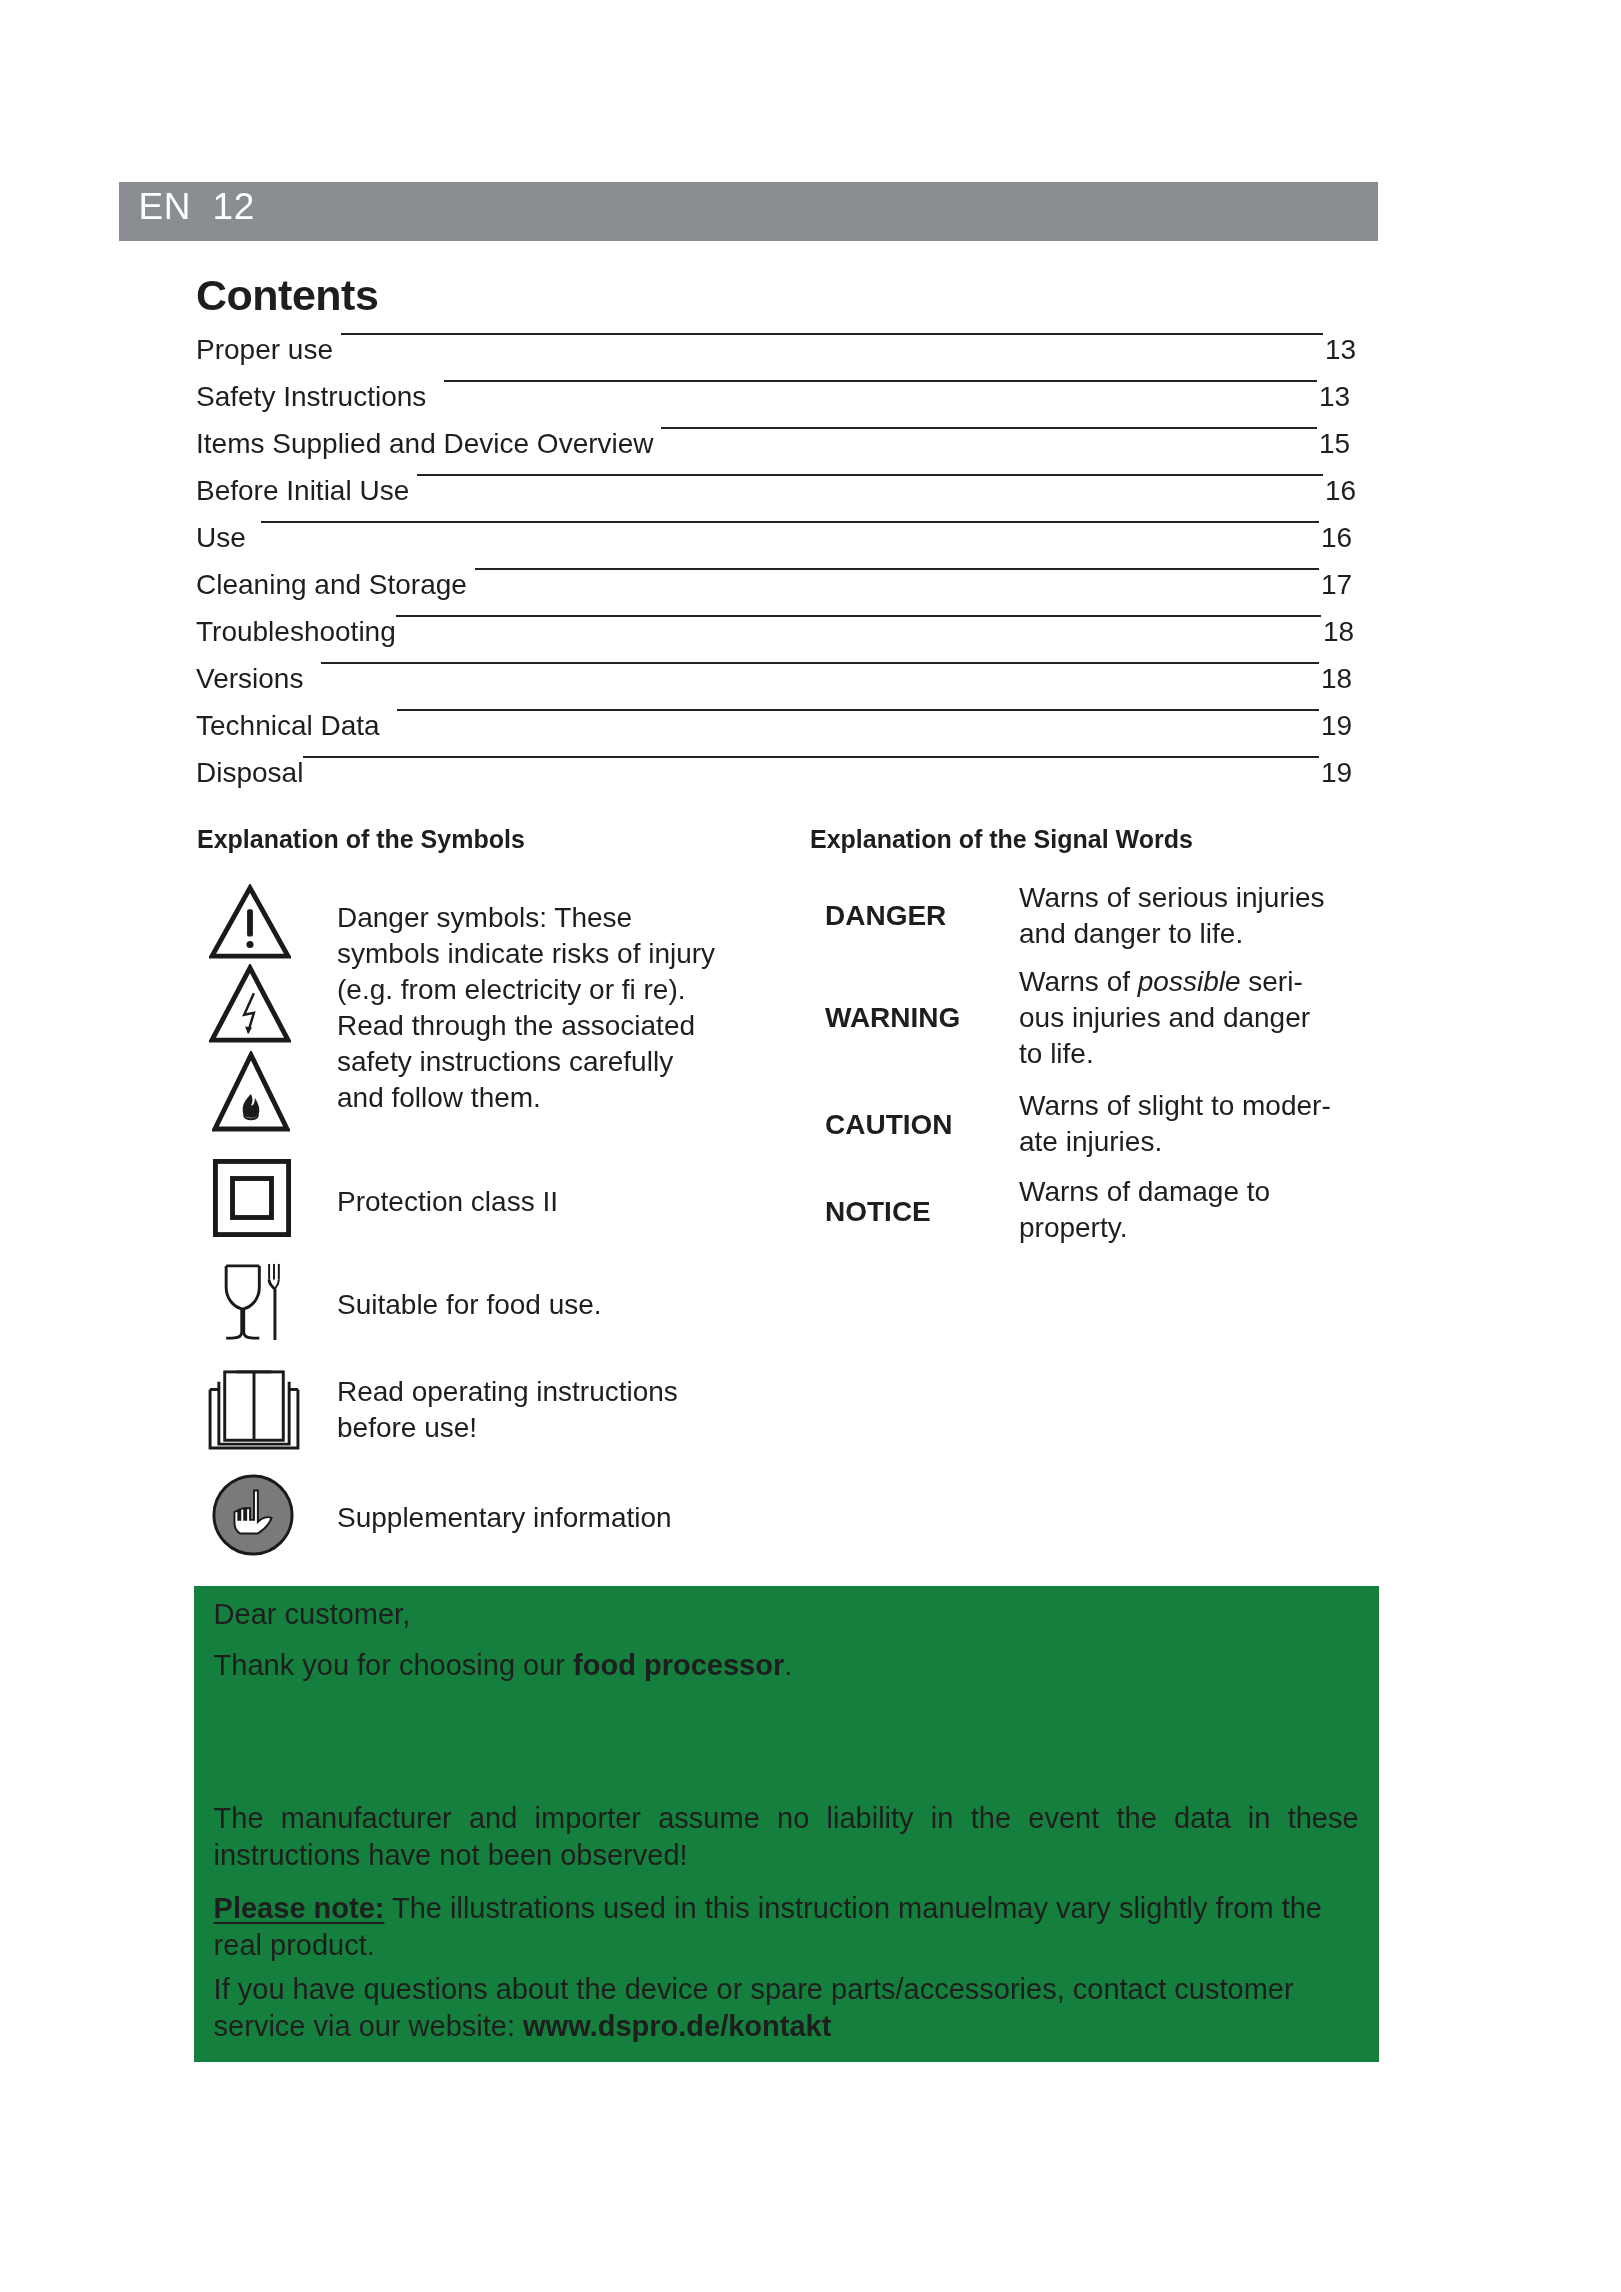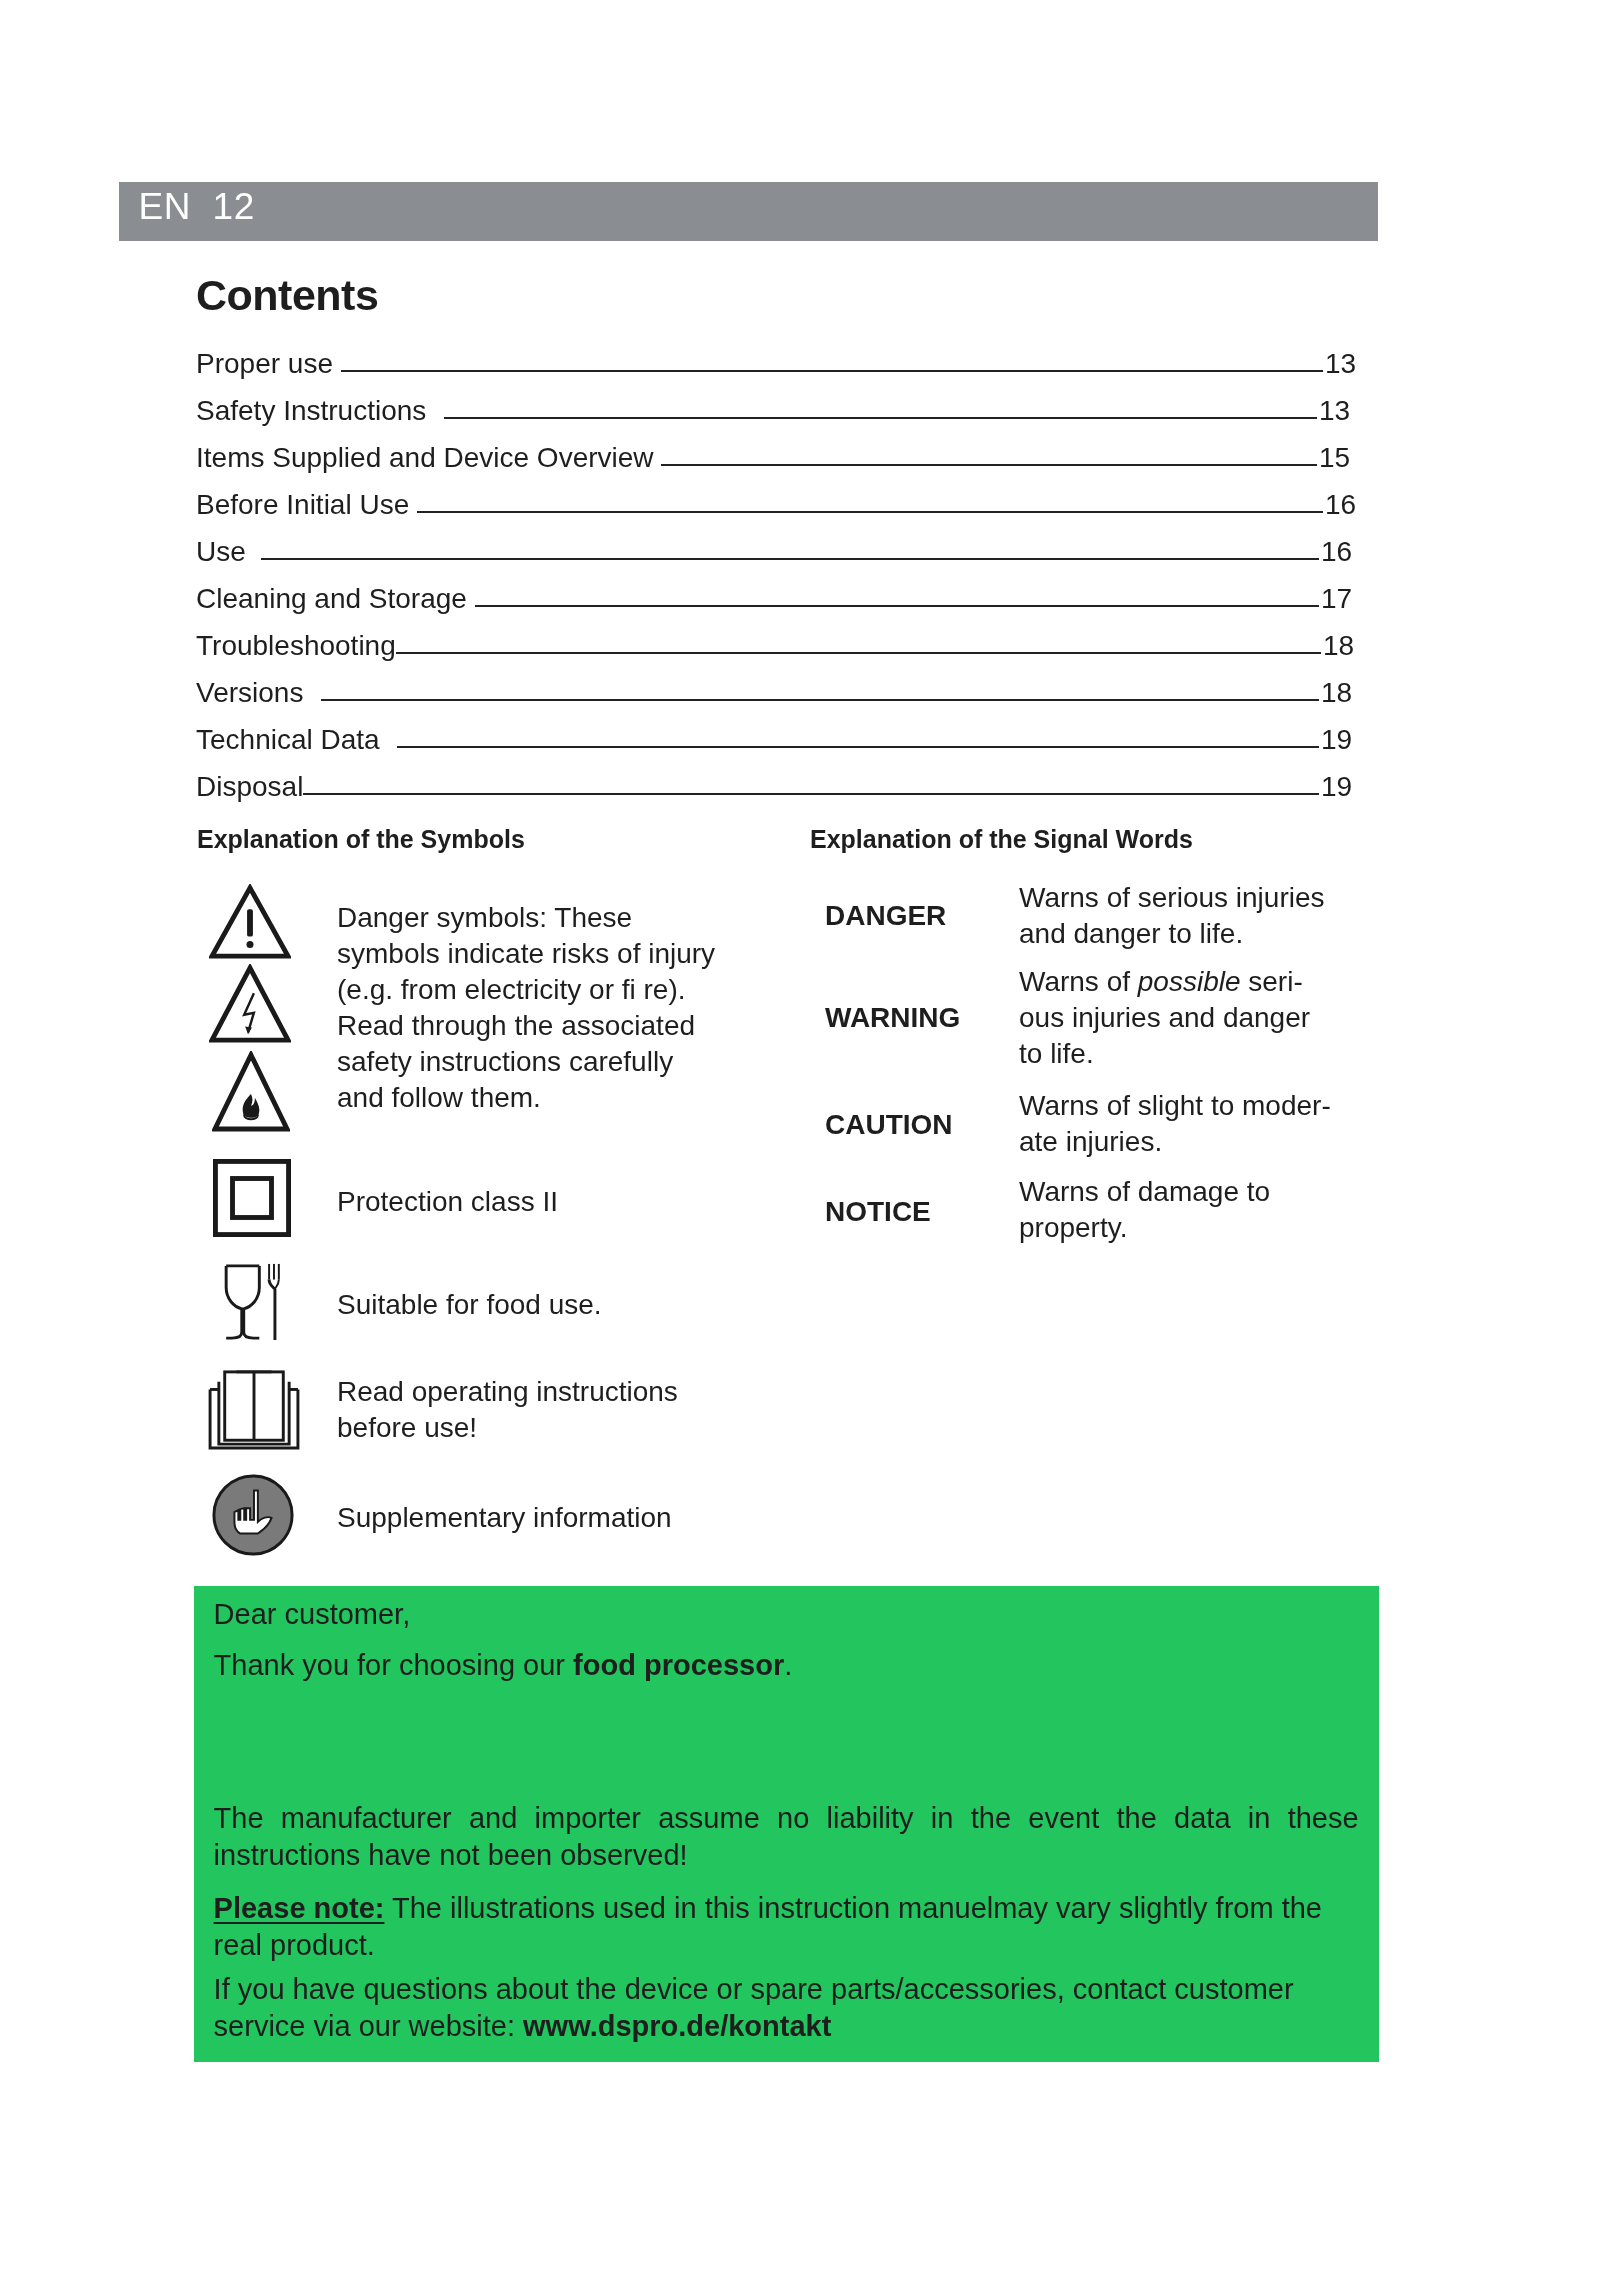--- a/index.html
+++ b/index.html
@@ -14,21 +14,21 @@
     .header-bar .page-label {
       position: absolute; left: 19.6px; top: 3.9px; font-size: 37px; color: #ffffff;
       letter-spacing: 0.5px; white-space: pre;
     }
     .contents-title {
       position: absolute; left: 196px; top: 271px; font-size: 43px; font-weight: bold; color: #1e1e1e;
       letter-spacing: -0.5px;
     }
     .toc { position: absolute; left: 196px; top: 333px; width: 1166px; }
     .toc-row {
-      position: relative; height: 47px; display: flex; align-items: flex-end; font-size: 28px;
+      position: relative; height: 47px; display: flex; align-items: flex-start; font-size: 28px;
     }
     .toc-row .toc-label { white-space: nowrap; padding-right: 7.8px; line-height: 33px; }
     .toc-row .toc-leader {
       flex: 1; border-bottom: 2.5px solid #222; height: 0; margin-bottom: 7.8px; margin-right: 2px;
     }
     .toc-row .toc-page { width: 37px; text-align: left; line-height: 33px; }
 
     .section-heading {
       position: absolute; font-size: 25px; font-weight: bold; color: #1e1e1e; top: 825px;
     }
@@ -41,21 +41,21 @@
     .signal-label {
       position: absolute; left: 825px; font-size: 28px; font-weight: bold; color: #1e1e1e;
     }
     .signal-desc {
       position: absolute; left: 1019px; width: 363px; font-size: 28px; line-height: 36px; color: #1e1e1e;
     }
     .signal-desc em { font-style: italic; }
 
     .info-box {
       position: absolute; left: 194px; top: 1586px; width: 1185px; height: 476px;
-      background: #22c55e;
+      background: #15803d;
     }
     .info-box .para {
       position: absolute; left: 19.6px; width: 1145px; font-size: 29px; line-height: 37px; color: #1e1e1e;
     }
     .info-box .justify { text-align: justify; }
     .info-box b { font-weight: bold; }
     .info-box .underline { text-decoration: underline; font-weight: bold; text-underline-offset: 3.9px; }
   </style>
 </head>
 <body>

